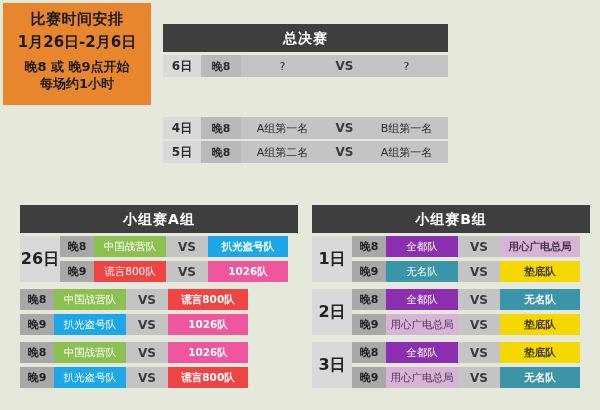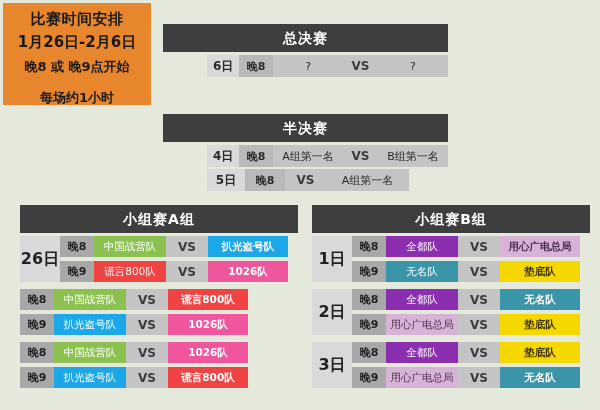--- a/index.html
+++ b/index.html
@@ -23,21 +23,21 @@
   .info-note{font-size:13px;font-weight:bold;line-height:17px;margin-top:5px;text-align:right;}
 
   
   .block{position:absolute;}
   .block-header{
     background:#3e3e3e;color:#ffffff;
     font-size:14px;font-weight:bold;
     text-align:center;line-height:28px;height:28px;
     letter-spacing:1px;
   }
-  .row{display:flex;height:22px;margin-top:2px;margin-left:44px;}
+  .row{display:flex;height:22px;margin-top:2px;}
   .row:first-of-type{margin-top:3px;}
   .cell{
     display:flex;align-items:center;justify-content:center;
     font-size:11px;color:#2a2a2a;box-sizing:border-box;
   }
   .c-date{background:#d9d9d9;font-size:12px;font-weight:bold;}
   .c-time{background:#b9b9b9;font-weight:bold;font-size:11px;}
   .c-team{background:#c4c4c4;font-size:11px;}
   .c-vs{background:#c4c4c4;font-weight:bold;font-size:12px;color:#3a3a3a;}
 
@@ -68,49 +68,49 @@
 </style>
 </head>
 <body>
 
 <div class="canvas">
 
   <div class="info-block">
     <div class="info-title">比赛时间安排</div>
     <div class="info-range">1月26日-2月6日</div>
     <div class="info-note">晚8 或 晚9点开始</div>
-    <div class="info-note" style="margin-top:14px">每场约1小时</div>
+    <div class="info-note" style="margin-top:0">每场约1小时</div>
   </div>
 
   <div class="block ko" style="left:163px;top:24px;">
     <div class="block-header">总决赛</div>
     <div>
       <div class="row">
         <div class="cell c-date">6日</div>
         <div class="cell c-time">晚8</div>
         <div class="cell c-team">?</div>
         <div class="cell c-vs">VS</div>
         <div class="cell c-team">?</div>
       </div>
     </div>
   </div>
 
   <div class="block ko" style="left:163px;top:114px;">
-    <div class="block-header">半决赛</div>
     <div>
       <div class="row">
         <div class="cell c-date">4日</div>
         <div class="cell c-time">晚8</div>
         <div class="cell c-team">A组第一名</div>
         <div class="cell c-vs">VS</div>
         <div class="cell c-team">B组第一名</div>
       </div>
       <div class="row">
         <div class="cell c-date">5日</div>
         <div class="cell c-time">晚8</div>
+        <div class="cell c-team">A组第二名</div>
         <div class="cell c-vs">VS</div>
         <div class="cell c-team">A组第一名</div>
       </div>
     </div>
   </div>
 
   <div class="block group" style="left:20px;top:205px;">
     <div class="block-header">小组赛A组</div>
     <div class="grp-body" id="group-a-body">
         <div class="daygroup">

